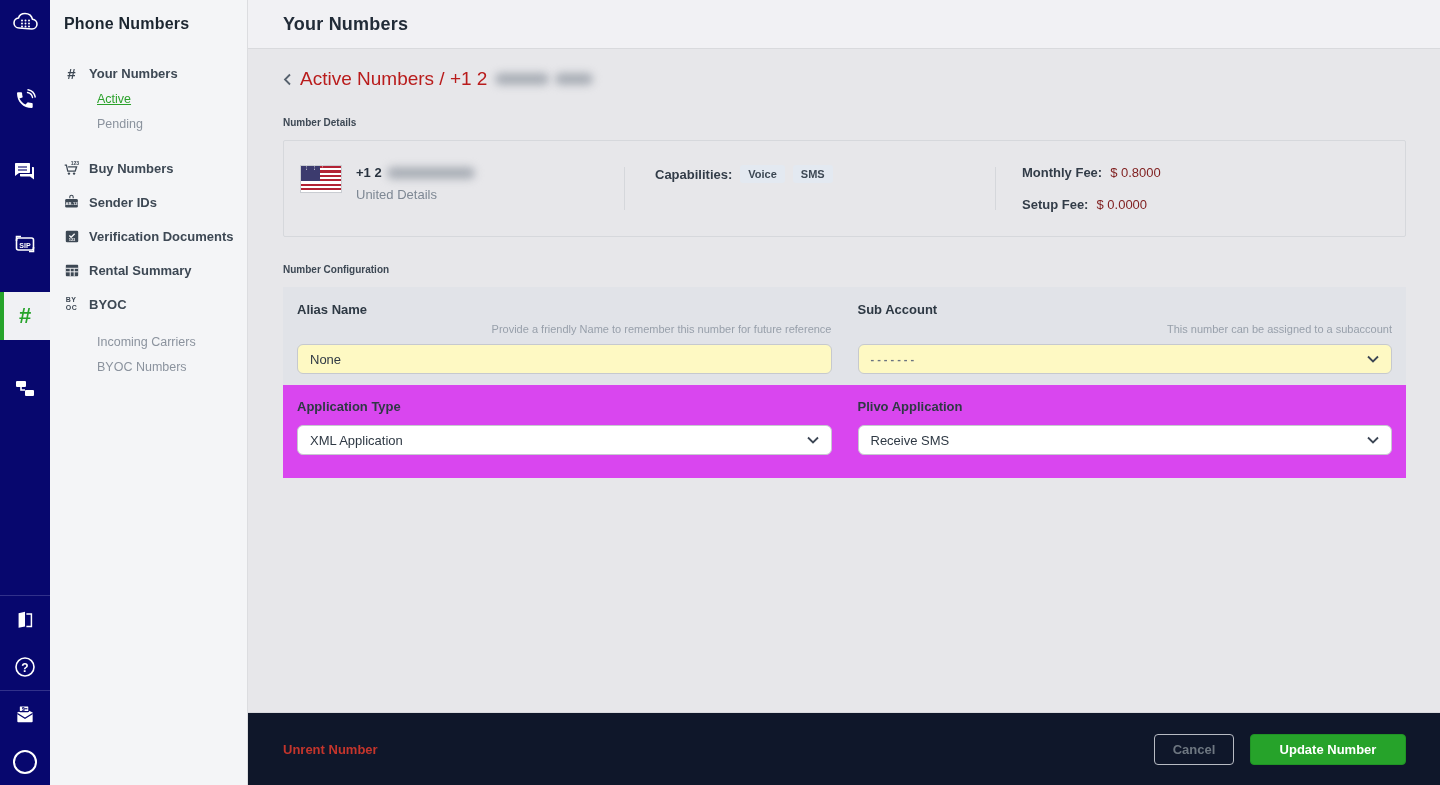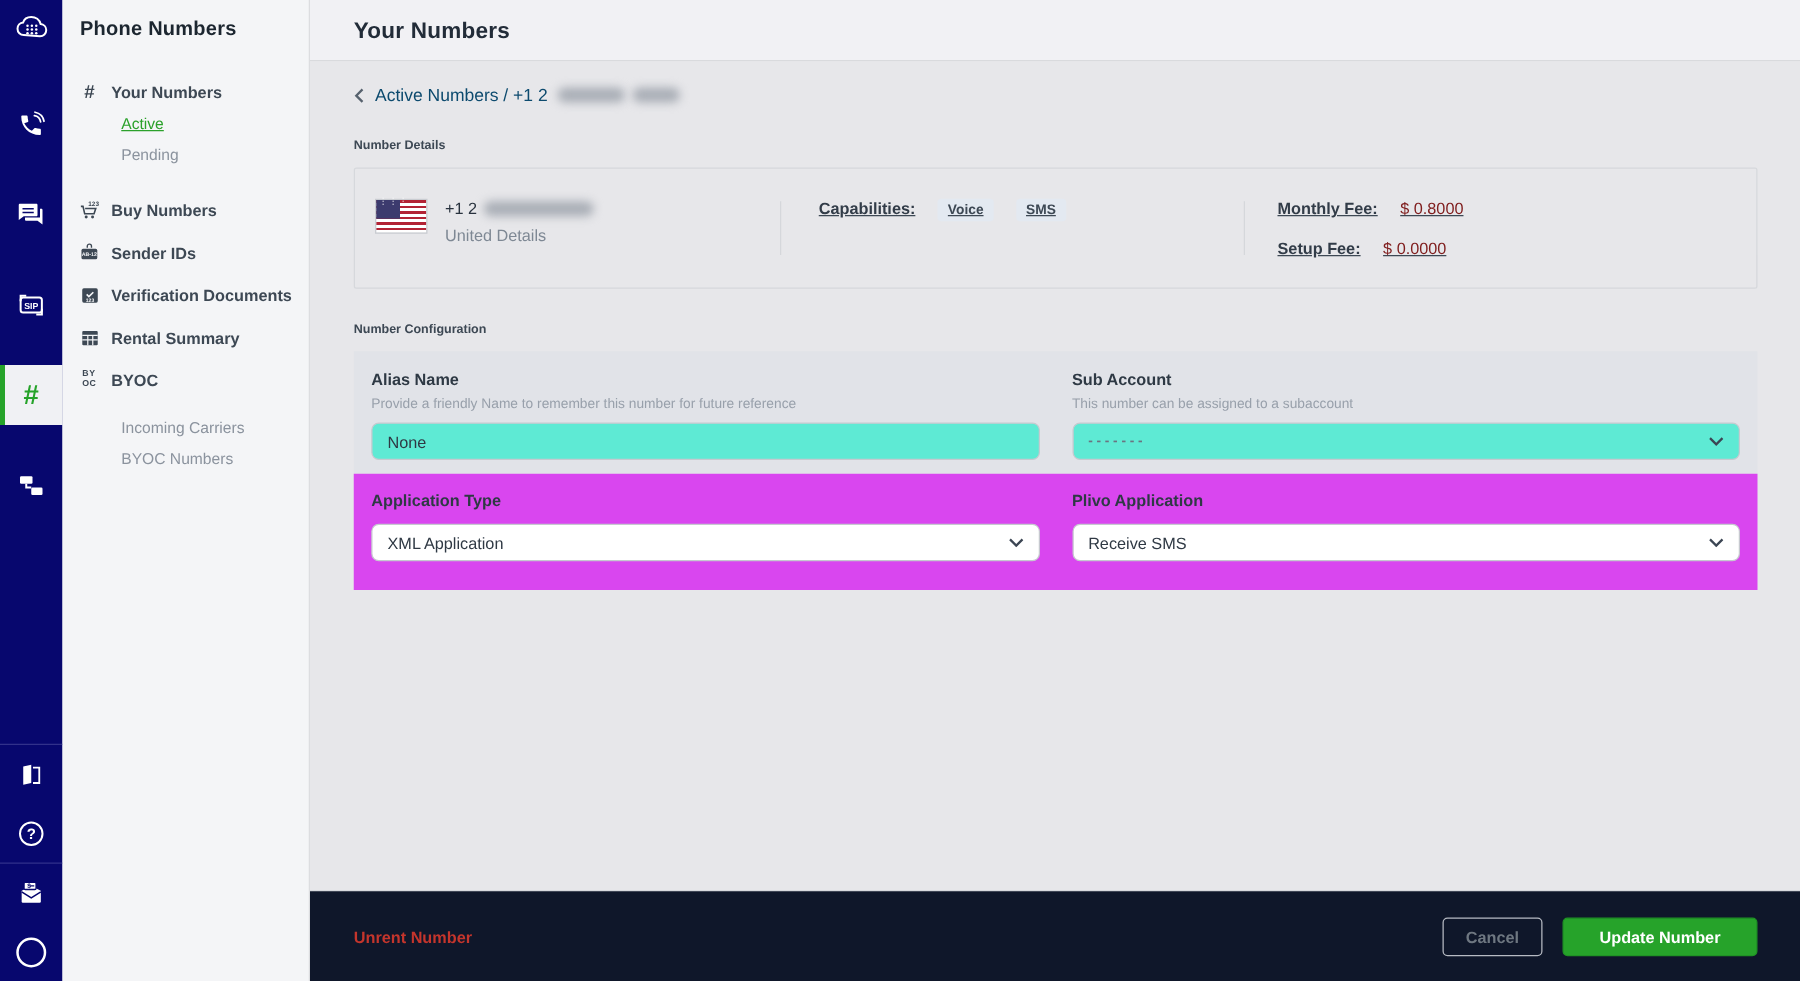--- a/index.html
+++ b/index.html
@@ -33,51 +33,51 @@
   .nav-space { height:8px; }
   .byoc-ico { font-size:7px; font-weight:700; color:#3d4854; line-height:1.1; letter-spacing:.5px; }
 
   
   .main { flex:1; display:flex; flex-direction:column; background:#e7e7ea; min-width:0; }
   .main-header { height:49px; background:#f1f1f4; border-bottom:1px solid #d9dadd; display:flex; align-items:center; padding-left:35px; flex-shrink:0; }
   .main-header h1 { font-size:18px; font-weight:600; color:#222c38; letter-spacing:.2px; }
 
   .content { flex:1; padding:19px 34px 0 35px; overflow:hidden; }
 
-  .breadcrumb { display:flex; align-items:center; gap:8px; color:#0c4a6e; font-size:14px; cursor:pointer;text-align:center; }
+  .breadcrumb { display:flex; align-items:center; gap:8px; color:#b91c1c; font-size:19px; cursor:pointer;text-align:center; }
   .blur-chip { display:inline-block; height:12px; border-radius:6px; background:#a9aeb6; filter:blur(4px); vertical-align:middle; }
 
   .section-h { font-size:10px; font-weight:700; color:#3d4854; margin-top:27px; }
 
   
   .card { margin-top:12px; border:1px solid #d6d8dc; border-radius:2px; display:flex; align-items:stretch; padding:24px 0; }
   .card-col1 { display:flex; align-items:flex-start; gap:14px; padding-left:16px; width:340px; }
   .flag { width:42px; height:28px; border:1px solid #c9ccd1; position:relative; flex-shrink:0;
           background:repeating-linear-gradient(#b22234 0 2.2px,#fff 2.2px 4.4px); }
   .flag::before { content:""; position:absolute; left:0; top:0; width:19px; height:15px; background:#3c3b6e; }
   .flag::after { content:"⋮⋮⋮"; position:absolute; left:2px; top:-3px; color:#fff; font-size:7px; letter-spacing:1px; }
-  .num-line { font-weight:400; color:#28323e; font-size:13px; display:flex; align-items:center; gap:5px; }
+  .num-line { font-weight:700; color:#28323e; font-size:13px; display:flex; align-items:center; gap:5px; }
   .country { color:#7e8894; margin-top:7px; }
   .vdiv { width:1px; background:#d5d7db; margin:2px 0; }
   .card-col2 { padding-left:30px; width:370px; }
   .card-col3 { padding-left:26px; }
-  .kv { display:flex; gap:18px;text-decoration:underline; }
+  .kv { display:flex; align-items:center; gap:8px; }
   .kv + .kv { margin-top:17px; }
   .kv b { color:#323c48; font-weight:700; }
   .kv .val { color:#7f1d1d; }
   .badge { background:#e3e9f1; color:#3d4854; font-size:11px; padding:3px 8px; border-radius:3px; font-weight:600; }
 
   
   .cfg-row { display:flex; gap:26px; padding:15px 14px 12px 14px; margin-top:0; }
   .cfg-row.gray { background:#e1e3e8; margin-top:12px; padding-bottom:11px; }
   .cfg-row.white { background:#d946ef; padding-top:14px; padding-bottom:23px; }
   .cfg-col { flex:1; min-width:0; }
   .cfg-label { font-weight:700; color:#2e3944; font-size:13px; }
-  .cfg-hint { color:#98a0ab; font-size:11px; margin-top:6px; }
-  .field { margin-top:9px; height:30px; border:1px solid #c6c9cf; border-radius:6px; background:#5eead4;
+  .cfg-hint { color:#98a0ab; font-size:11px; margin-top:6px;text-align:right; }
+  .field { margin-top:9px; height:30px; border:1px solid #c6c9cf; border-radius:6px; background:#fef9c3;
            display:flex; align-items:center; padding:0 12px; color:#2f3944; }
   input.field { width:100%; font-size:13px; font-family:inherit; outline:none; }
   .select { justify-content:space-between; cursor:pointer; }
   .cfg-row.white .field { background:#fff; margin-top:11px; }
   .dashes { letter-spacing:3px; color:#6b7480; font-weight:700; font-size:11px; }
 
   
   .foot { height:73px; background:#0f172a; border-top:1px solid #d8d9dd; display:flex; align-items:center;
           padding:0 34px 0 35px; flex-shrink:0; }
   .unrent { color:#c4352c; font-weight:600; cursor:pointer; }

